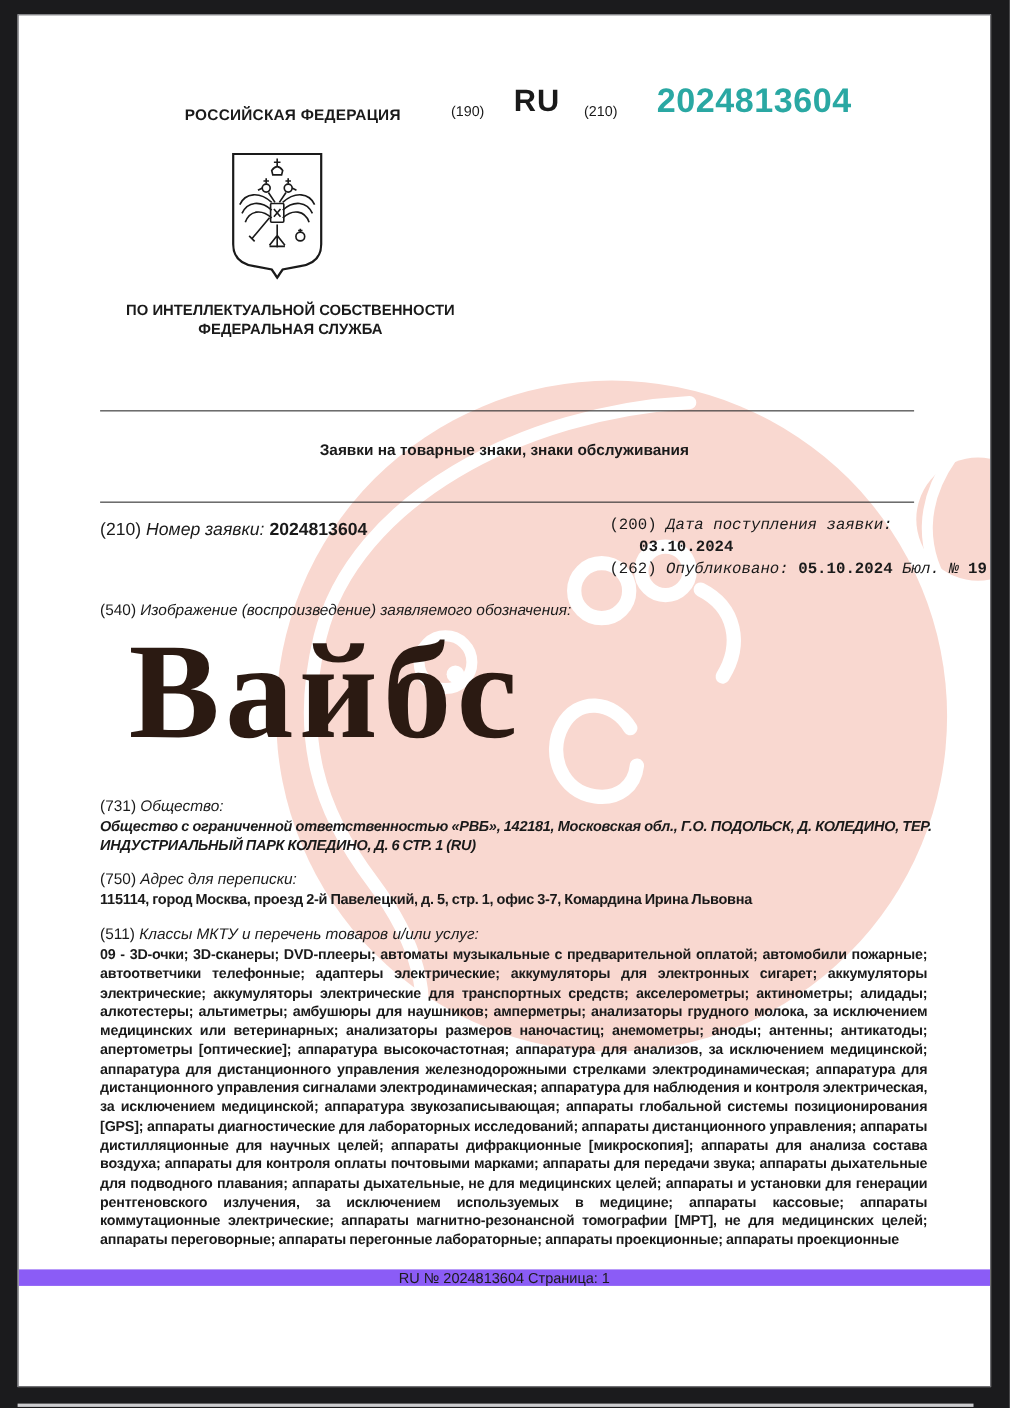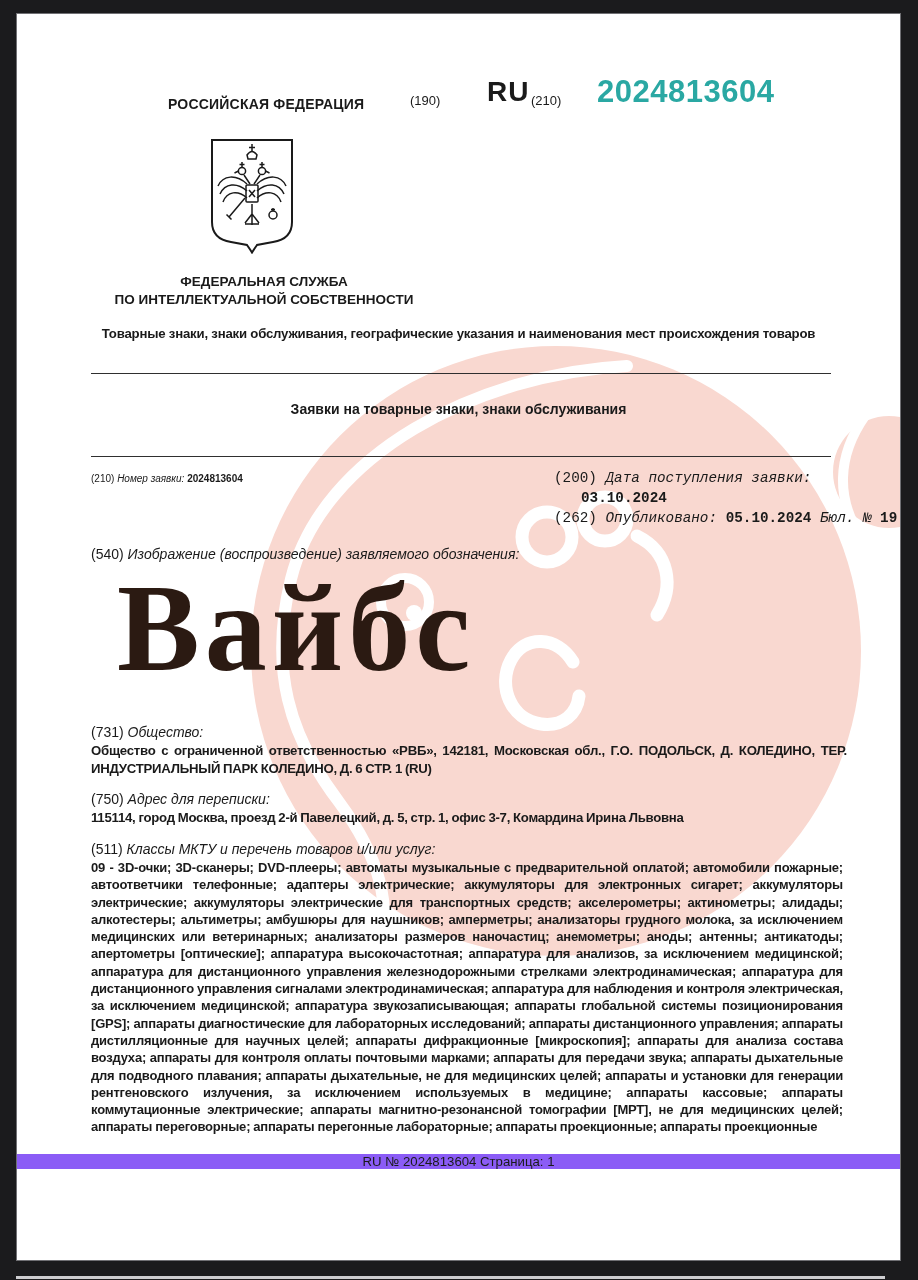--- a/index.html
+++ b/index.html
@@ -16,45 +16,45 @@
   }
   .watermark{position:absolute;left:0;top:0;z-index:0;}
   .wm-pink{fill:var(--pink,#f9d8d0);}
   .wm-line{fill:none;stroke:#ffffff;stroke-linecap:round;}
   .content{position:absolute;inset:0;z-index:1;border-radius:11px;}
   .abs{position:absolute;}
   .b{font-weight:bold;}
   .i{font-style:italic;}
   .hdr-country{left:151px;top:82px;font-size:14px;font-weight:bold;letter-spacing:.2px;}
   .code190{left:393px;top:79px;font-size:13px;}
-  .ru{left:450px;top:62px;font-size:28px;font-weight:bold;letter-spacing:1px;margin-left:20px;}
+  .ru{left:450px;top:62px;font-size:28px;font-weight:bold;letter-spacing:1px;}
   .code210{left:514px;top:79px;font-size:13px;}
   .appnum{left:580px;top:60px;font-size:31px;font-weight:bold;letter-spacing:.5px;color:var(--teal,#2aa8a3);}
   .emblem{left:192px;top:124px;}
   .authority{left:0;top:259px;width:494px;text-align:center;font-size:13.5px;font-weight:bold;line-height:17.5px;}
   .doccat{left:0;right:0;top:312px;text-align:center;font-size:13.2px;font-weight:bold;letter-spacing:-.2px;white-space:nowrap;}
   .rule{left:74px;width:740px;height:1px;background:#2f2f2f;}
   .rule1{top:359px;} .rule2{top:442px;}
   .sectitle{left:0;right:0;top:387px;text-align:center;font-size:14px;font-weight:bold;}
-  .row210{left:74px;top:459px;font-size:10px;}
+  .row210{left:74px;top:459px;font-size:16px;}
   .rightcol{left:537px;top:456px;font-size:14.3px;font-family:Liberation Mono, monospace;}
   .rightcol .date{margin-left:27px;margin-top:4px;font-weight:bold;}
   .rightcol .pub{margin-top:4px;}
   .f540{left:74px;top:532px;font-size:14px;}
   .mark{
     left:100px;top:553px;
     font-family:"Liberation Serif", serif;font-weight:bold;
     font-size:124px;line-height:1;letter-spacing:5px;
     color:var(--markcolor,#2b1a12);
   }
   .flabel{left:74px;font-size:14px;}
   .f731l{top:710px;} .f750l{top:777px;} .f511l{top:827px;}
   .fval{left:74px;width:756px;font-weight:bold;text-align:justify;
         font-size:13.2px;line-height:17.8px;letter-spacing:-.25px;word-spacing:-.5px;}
-  .f731v{top:728px;height:38px;overflow:hidden;}
+  .f731v{top:728px;height:38px;overflow:hidden;font-style:italic;}
   .f750v{top:795px;white-space:nowrap;text-align:left;}
   .f511v{top:845px;width:752px;font-size:13px;line-height:17.3px;letter-spacing:-.2px;word-spacing:-.4px;height:294px;overflow:hidden;}
   .footer{left:0;right:0;top:1140px;text-align:center;font-size:13.2px;background:#8b5cf6;}
   .next-strip{position:absolute;left:16px;top:1276px;width:869px;height:3px;background:#cdcdd0;}
 </style>
 </head>
 <body>
 
 <div class="page">
 
@@ -104,25 +104,24 @@
         <rect x="37" y="47" width="12" height="17" rx="1"></rect>
         <path d="M40 52 l6 7 M46 52 l-6 7"></path>
         <path d="M43 66 v10 M43 76 l-7 9 M43 76 l7 9 M43 76 v11 M36 86 h14"></path>
         <path d="M36 60 L20 79 M17.5 76.5 l5 5"></path>
         <circle cx="64" cy="77" r="4"></circle>
         <path d="M64 70 v3 M62 71.5 h4"></path>
       </g>
     </svg>
 
     <div class="abs authority">
+      <div>ПО ИНТЕЛЛЕКТУАЛЬНОЙ СОБСТВЕННОСТИ</div>
       <div>ФЕДЕРАЛЬНАЯ СЛУЖБА</div>
-      <div>ПО ИНТЕЛЛЕКТУАЛЬНОЙ СОБСТВЕННОСТИ</div>
     </div>
 
-    <div class="abs doccat">Товарные знаки, знаки обслуживания, географические указания и наименования мест происхождения товаров</div>
 
     <div class="abs rule rule1"></div>
     <div class="abs sectitle">Заявки на товарные знаки, знаки обслуживания</div>
     <div class="abs rule rule2"></div>
 
     <div class="abs row210">
       <span>(210)</span>
       <span class="i">Номер заявки:</span>
       <span class="b">2024813604</span>
     </div>

